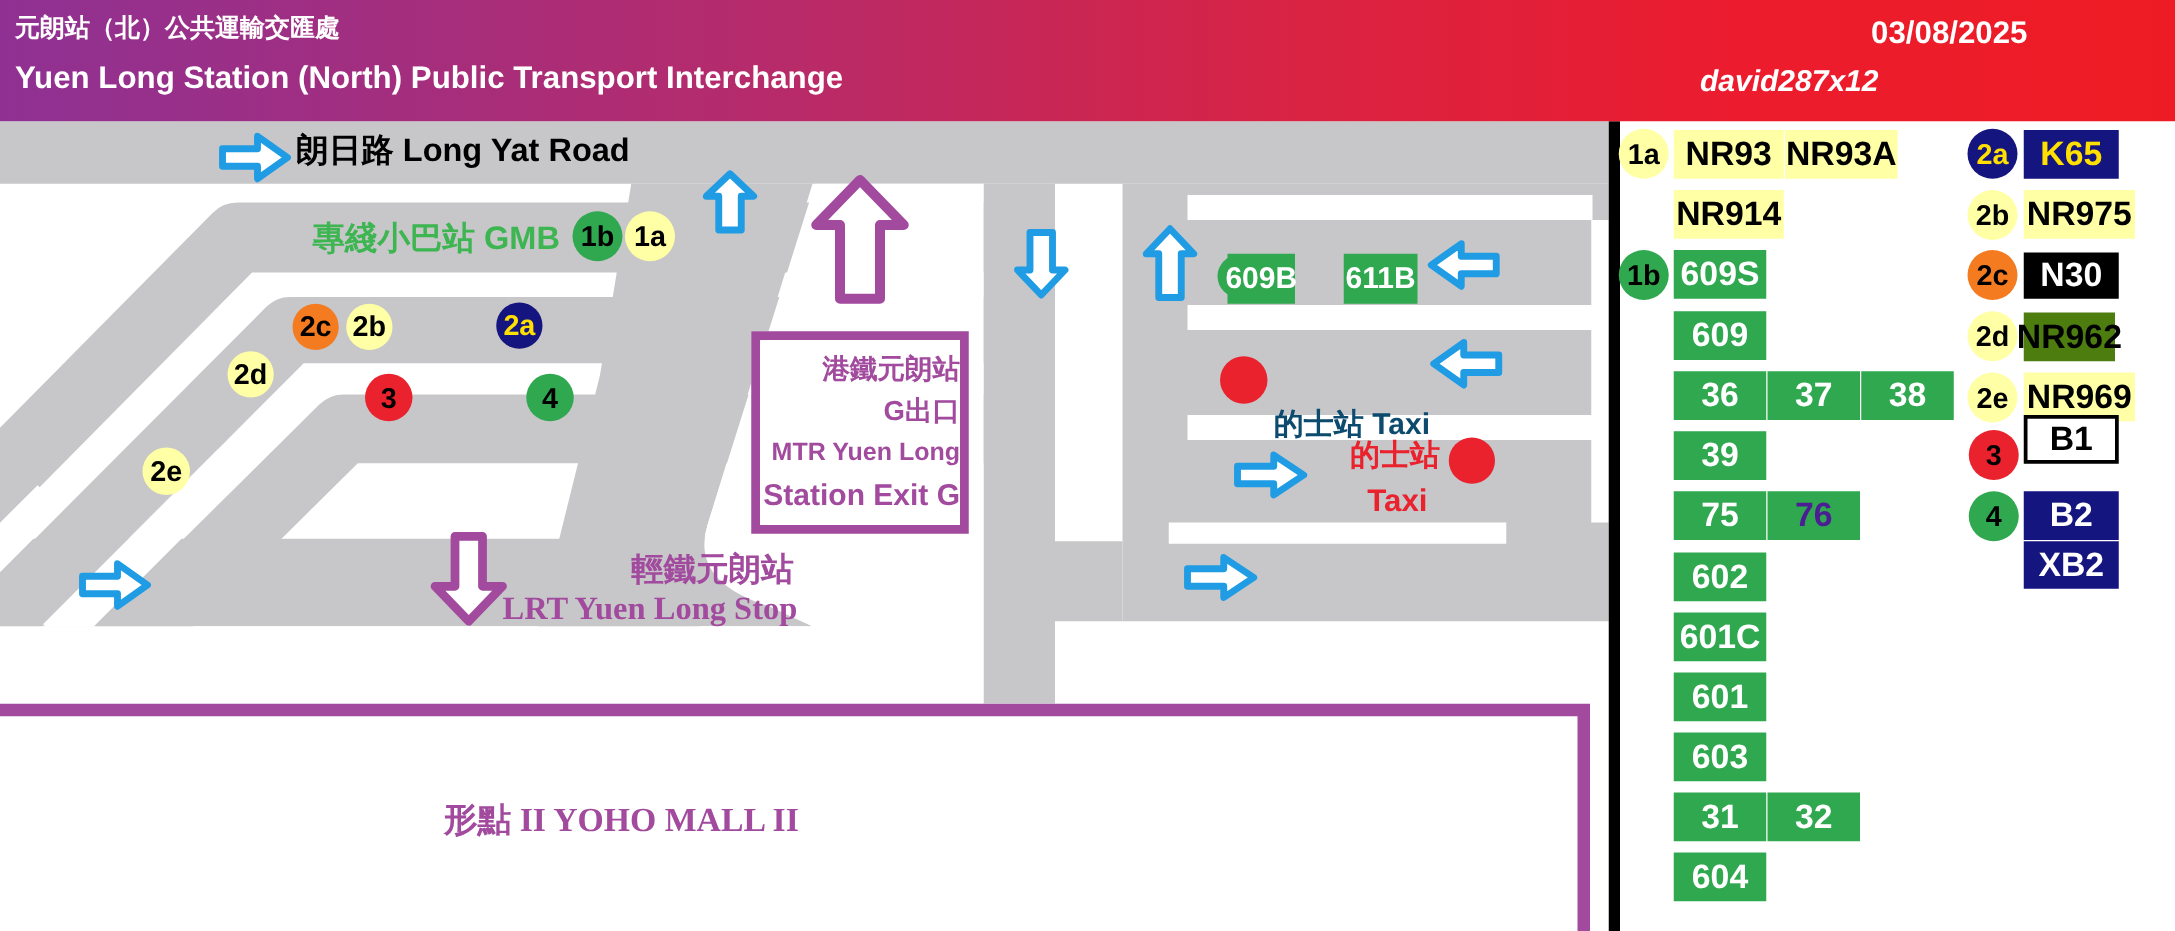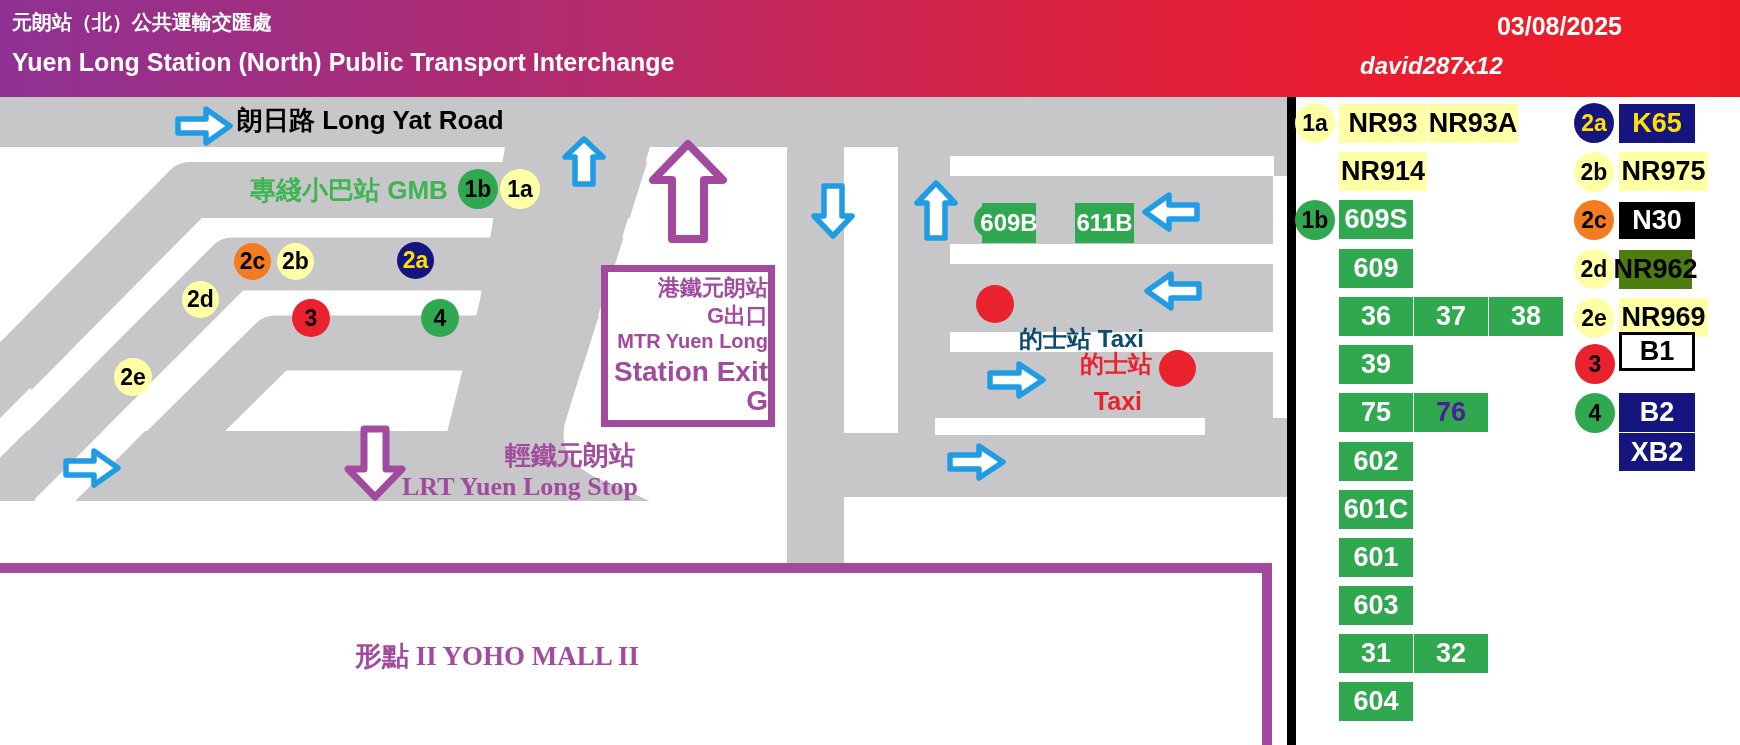--- a/index.html
+++ b/index.html
@@ -91,21 +91,21 @@
     <div class="t" style="left:1360px;top:52px;width:262px;text-align:left;font-size:24px;font-style:italic;">david287x12</div>
   </div>
 
   <div class="lbl" style="left:237px;top:103px;width:260px;font-size:26px;color:#000;text-align:left;">朗日路 Long Yat Road</div>
   <div class="lbl" style="left:250px;top:173px;width:196px;font-size:26px;color:#3DB551;">專綫小巴站 GMB</div>
 
   <div id="mtr-box">
     <div style="font-size:22px;">港鐵元朗站</div>
     <div style="font-size:22px;">G出口</div>
     <div style="font-size:20px;">MTR Yuen Long</div>
-    <div style="font-size:28px;">Station Exit G</div>
+    <div style="font-size:24px;">Station Exit G</div>
   </div>
 
   <div class="lbl purple" style="left:455px;top:438px;width:180px;font-size:26px;">輕鐵元朗站</div>
   <div class="lbl purple" style="left:402px;top:472px;width:230px;font-size:26px;">LRT Yuen Long Stop</div>
 
   <div class="lbl" style="left:1016px;top:291px;width:128px;font-size:24px;color:#0c4a6e;margin-top:32px;">的士站 Taxi</div>
   <div class="lbl" style="left:1076px;top:348px;width:76px;font-size:24px;color:#E9222E;">的士站</div>
   <div class="lbl" style="left:1090px;top:387px;width:52px;font-size:25px;color:#E9222E;">Taxi</div>
 
   <div id="markers-layer">

